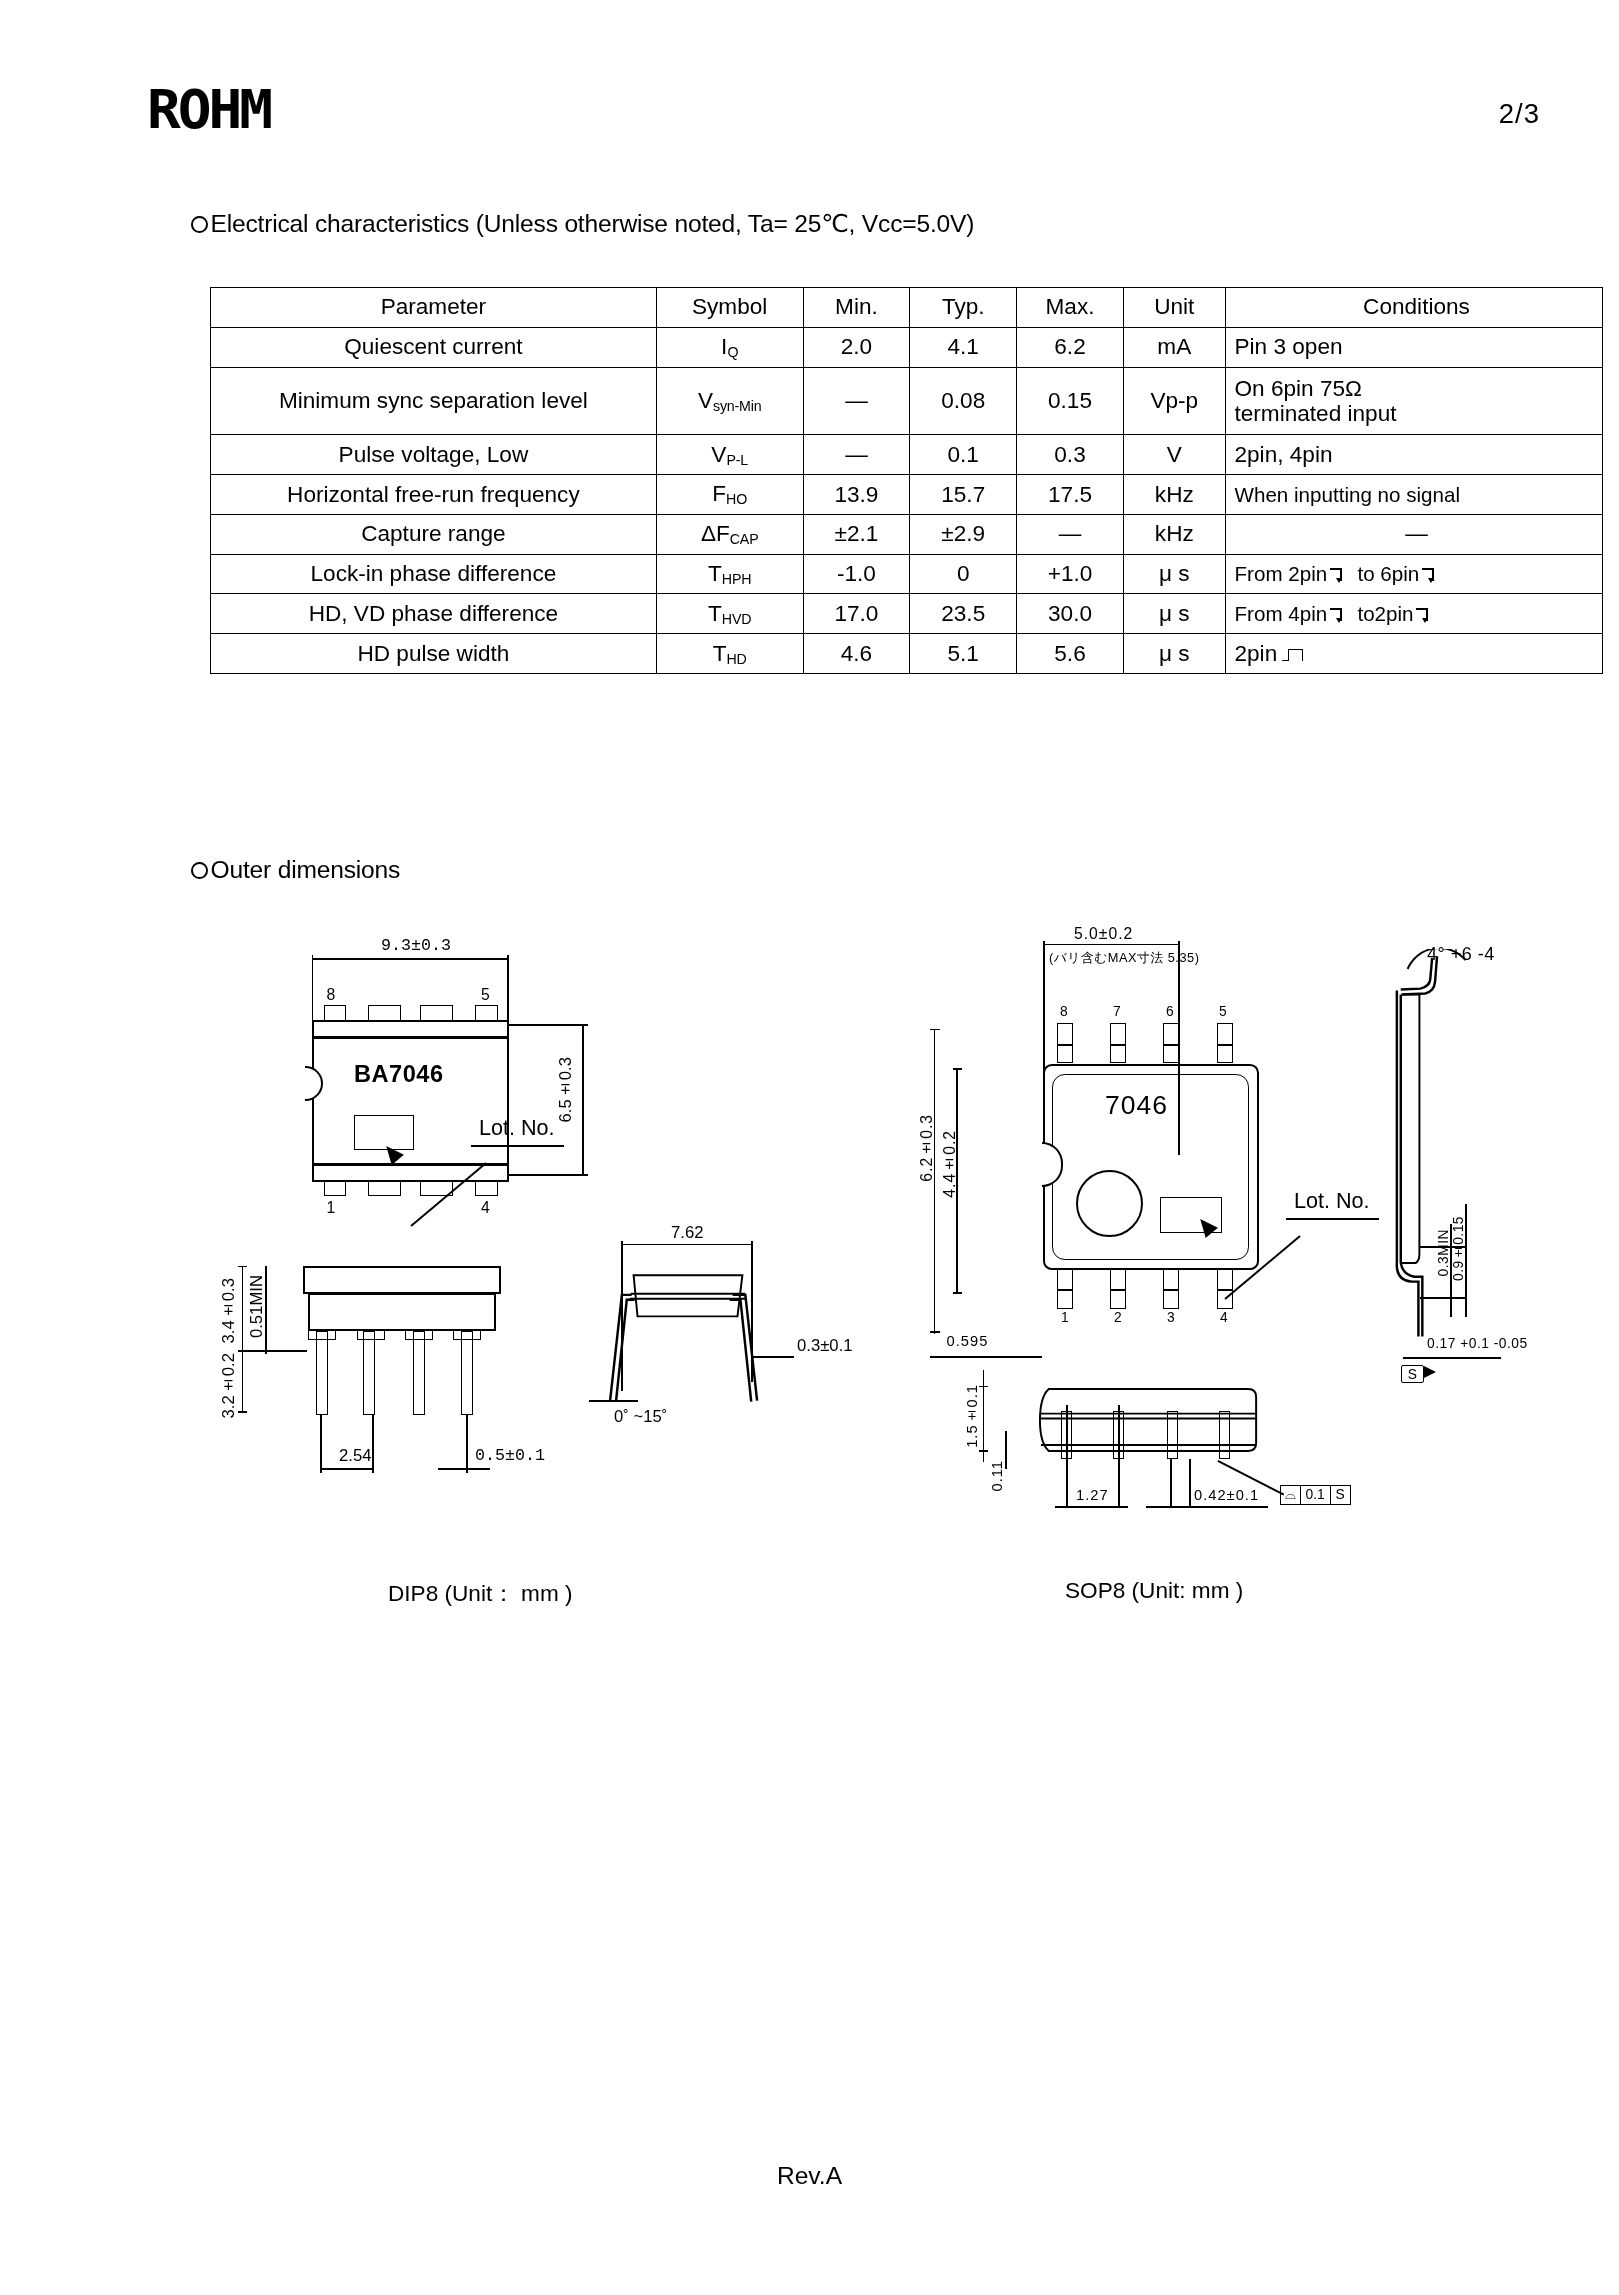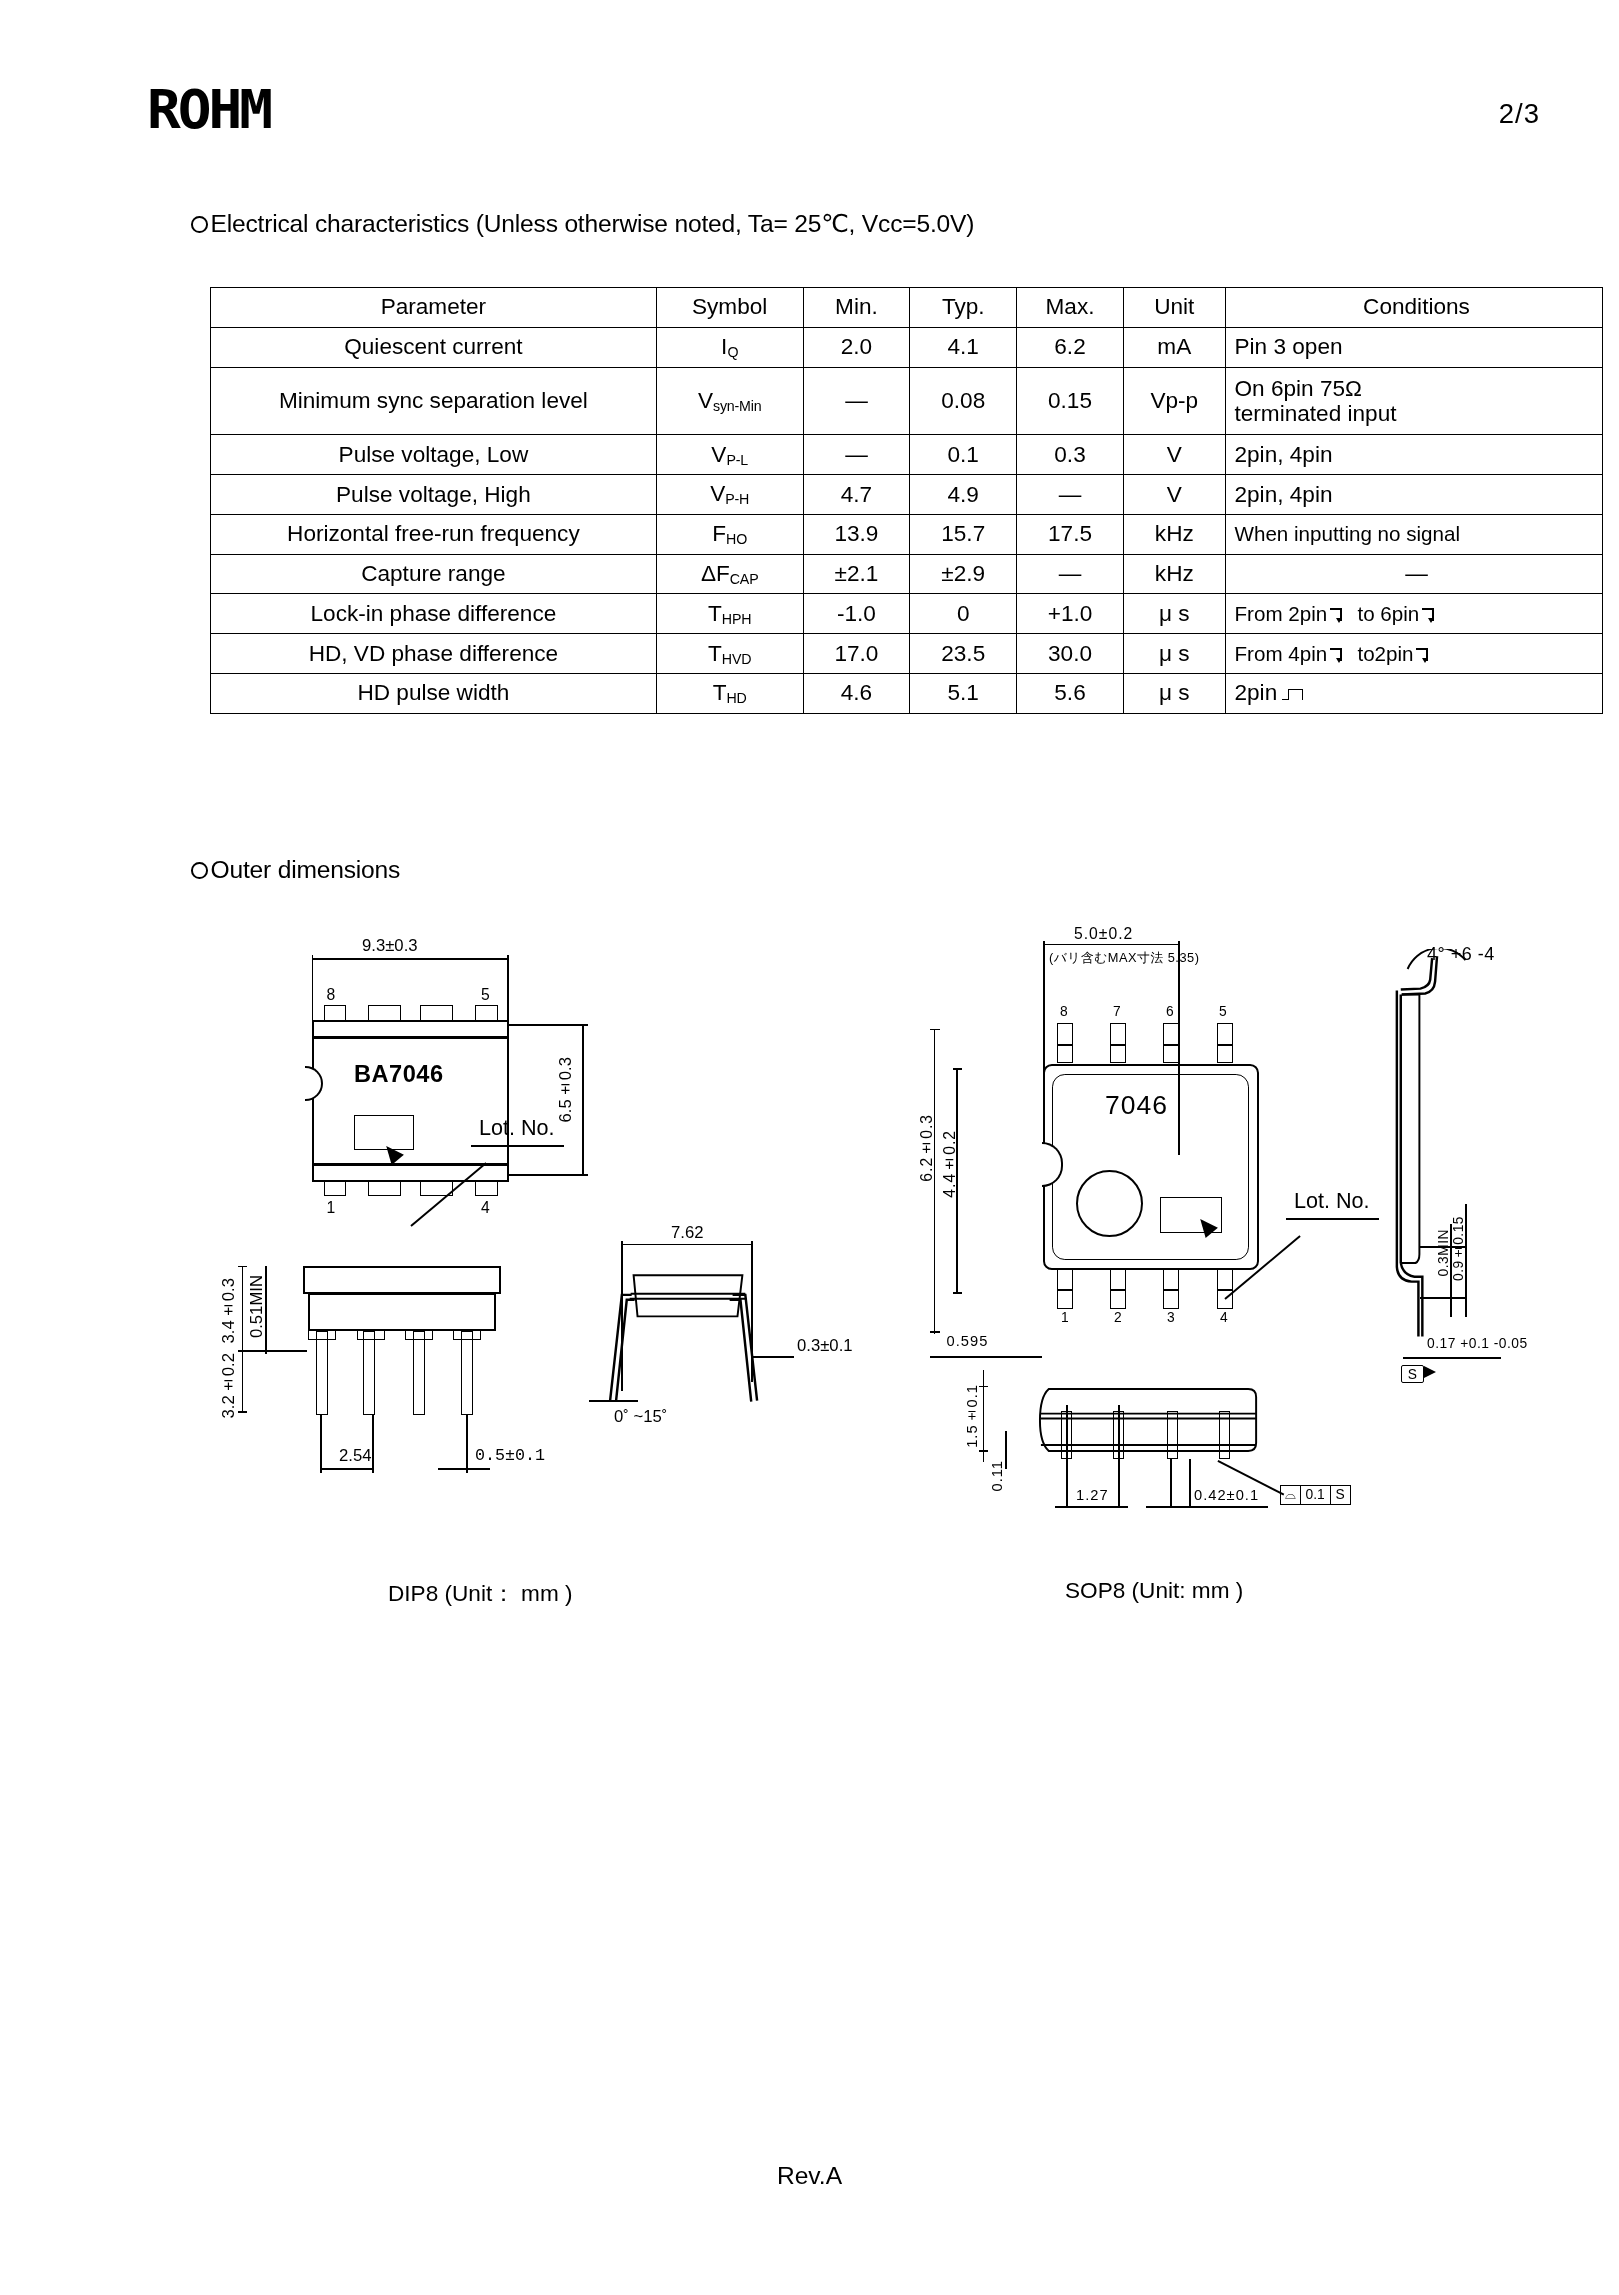--- a/index.html
+++ b/index.html
@@ -117,29 +117,20 @@
       <tr>
         <td>Pulse voltage, Low</td>
         <td><span>V</span><sub>P-L</sub></td>
         <td>—</td>
         <td>0.1</td>
         <td>0.3</td>
         <td>V</td>
         <td class="c-cond">2pin, 4pin</td>
       </tr>
       <tr>
-        <td>Pulse voltage, High</td>
-        <td><span>V</span><sub>P-H</sub></td>
-        <td>4.7</td>
-        <td>4.9</td>
-        <td>—</td>
-        <td>V</td>
-        <td class="c-cond">2pin, 4pin</td>
-      </tr>
-      <tr>
         <td>Horizontal free-run frequency</td>
         <td><span>F</span><sub>HO</sub></td>
         <td>13.9</td>
         <td>15.7</td>
         <td>17.5</td>
         <td>kHz</td>
         <td class="c-cond" style="font-size:20.6px">When inputting no signal</td>
       </tr>
       <tr>
         <td>Capture range</td>
@@ -186,21 +177,21 @@
 
   <div id="od-head" class="sect-head">
     <span class="bullet"></span><span>Outer dimensions</span>
   </div>
 
   <div class="drawing" style="left:300px;top:919px;width:344px;height:305px;">
 
     <div class="ln hl" style="left:11.8px;top:39px;width:197px;"></div>
     <div class="ln vl" style="left:11.8px;top:36px;height:10.8px;"></div>
     <div class="ln vl" style="left:207px;top:36px;height:10.8px;"></div>
-    <div class="dim" style="left:62px;top:16.7px;">9.3±0.3</div>
+    <div class="dim" style="left:81px;top:16.7px;font-family:Liberation Mono, monospace;">9.3±0.3</div>
 
     <div class="ln vl" style="left:11.8px;top:39px;height:64px;"></div>
     <div class="ln vl" style="left:207px;top:39px;height:64px;"></div>
 
     <div class="box2" style="left:23.6px;top:86px;width:22.6px;height:15.7px;"></div>
     <div class="box2" style="left:68px;top:86px;width:33px;height:15.7px;"></div>
     <div class="box2" style="left:120px;top:86px;width:33px;height:15.7px;"></div>
     <div class="box2" style="left:175px;top:86px;width:22.6px;height:15.7px;"></div>
     <div class="pinlbl" style="left:26.5px;top:67px;">8</div>
     <div class="pinlbl" style="left:181px;top:67px;">5</div>

